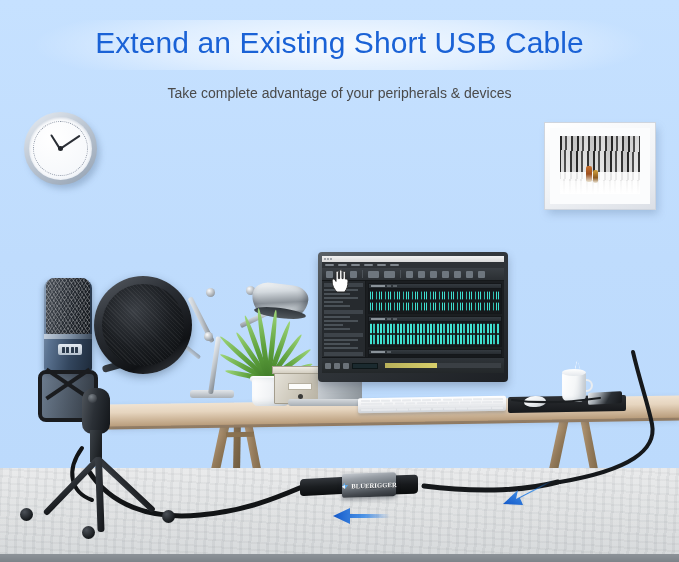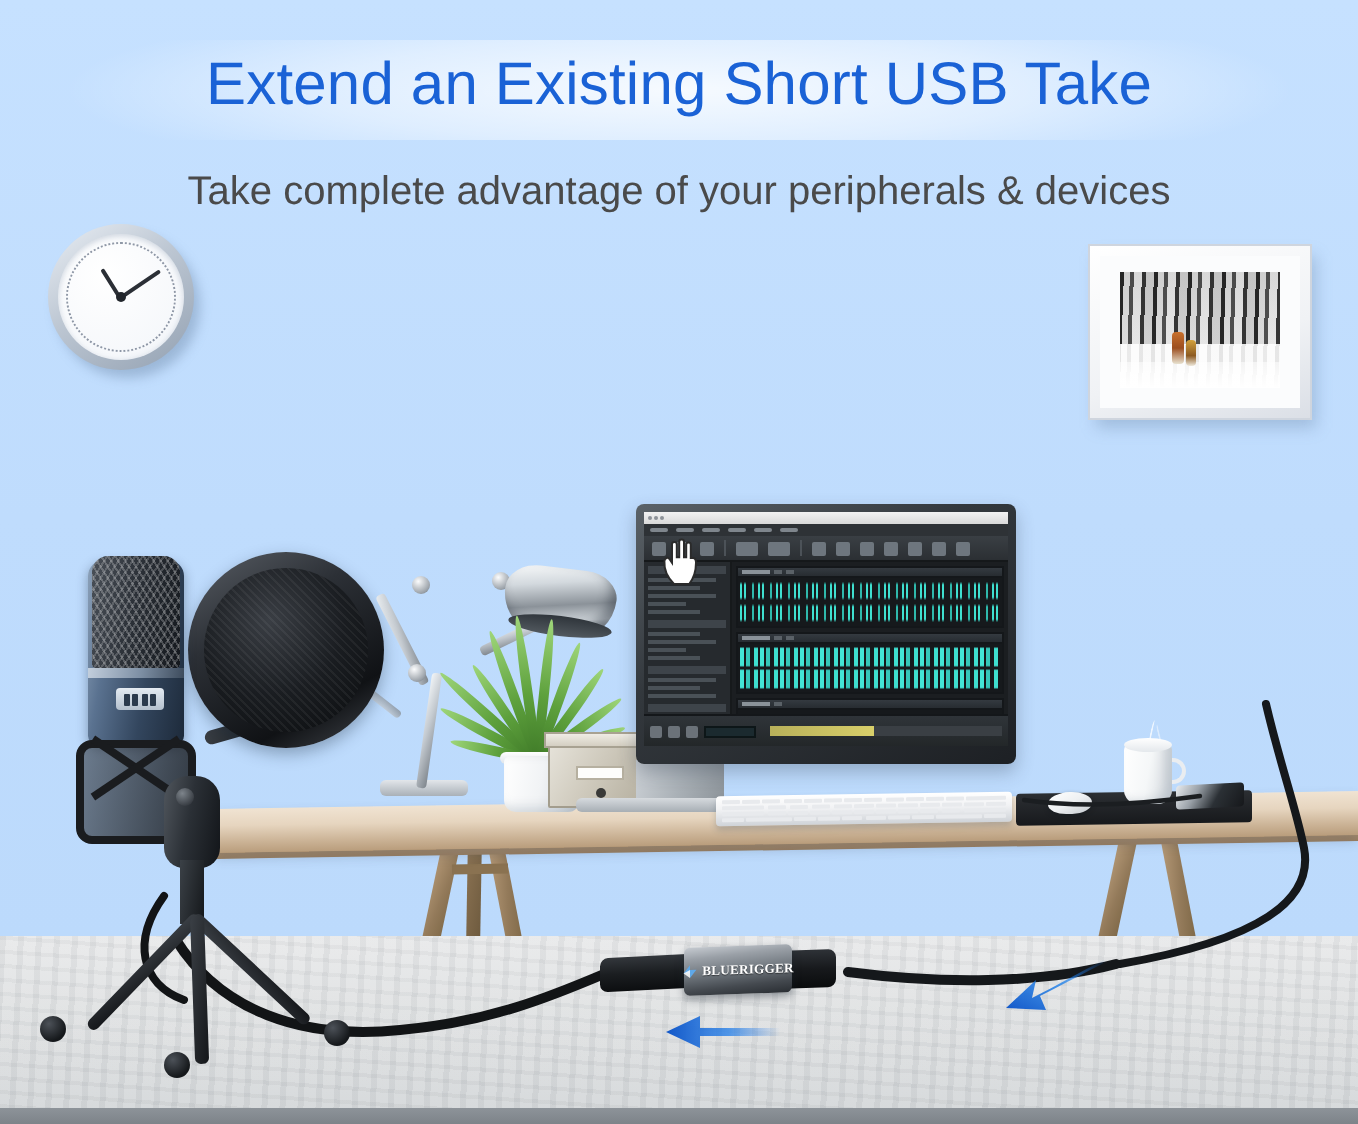--- a/index.html
+++ b/index.html
@@ -22,21 +22,21 @@
   }
 
   
   .headline {
     position:absolute; left:0; top:26px; width:679px; text-align:center;
     font-size:30px; font-weight:400; letter-spacing:.1px;
     color:#1a62d6; white-space:nowrap;
   }
   .subhead {
     position:absolute; left:0; top:85px; width:679px; text-align:center;
-    font-size:20px; font-weight:400; color:#4a4a4a; white-space:nowrap;
+    font-size:14px; font-weight:400; color:#4a4a4a; white-space:nowrap;
   }
 
   
   .clock-wrap { position:absolute; left:22px; top:110px; width:78px; height:82px; }
   .clock-shadow {
     position:absolute; left:6px; top:7px; width:72px; height:72px; border-radius:50%;
     background:rgba(70,95,130,.30); filter:blur(3px);
   }
   .clock-rim {
     position:absolute; left:2px; top:2px; width:73px; height:73px; border-radius:50%;
@@ -506,21 +506,21 @@
   .arrow-2 { left:500px; top:478px; width:54px; height:30px; }
 </style>
 </head>
 <body>
 
 <div id="scene">
 
   <div class="wall"></div>
   <div class="title-glow"></div>
 
-  <div class="headline">Extend an Existing Short USB Take</div>
+  <div class="headline">Extend an Existing Short USB Cable</div>
   <div class="subhead">Take complete advantage of your peripherals &amp; devices</div>
 
   <div class="clock-wrap">
     <div class="clock-shadow"></div>
     <div class="clock-rim"></div>
     <div class="clock-face"></div>
     <div class="tickring"></div>
     <div class="hand hour"></div>
     <div class="hand minute"></div>
     <div class="hand-cap"></div>

